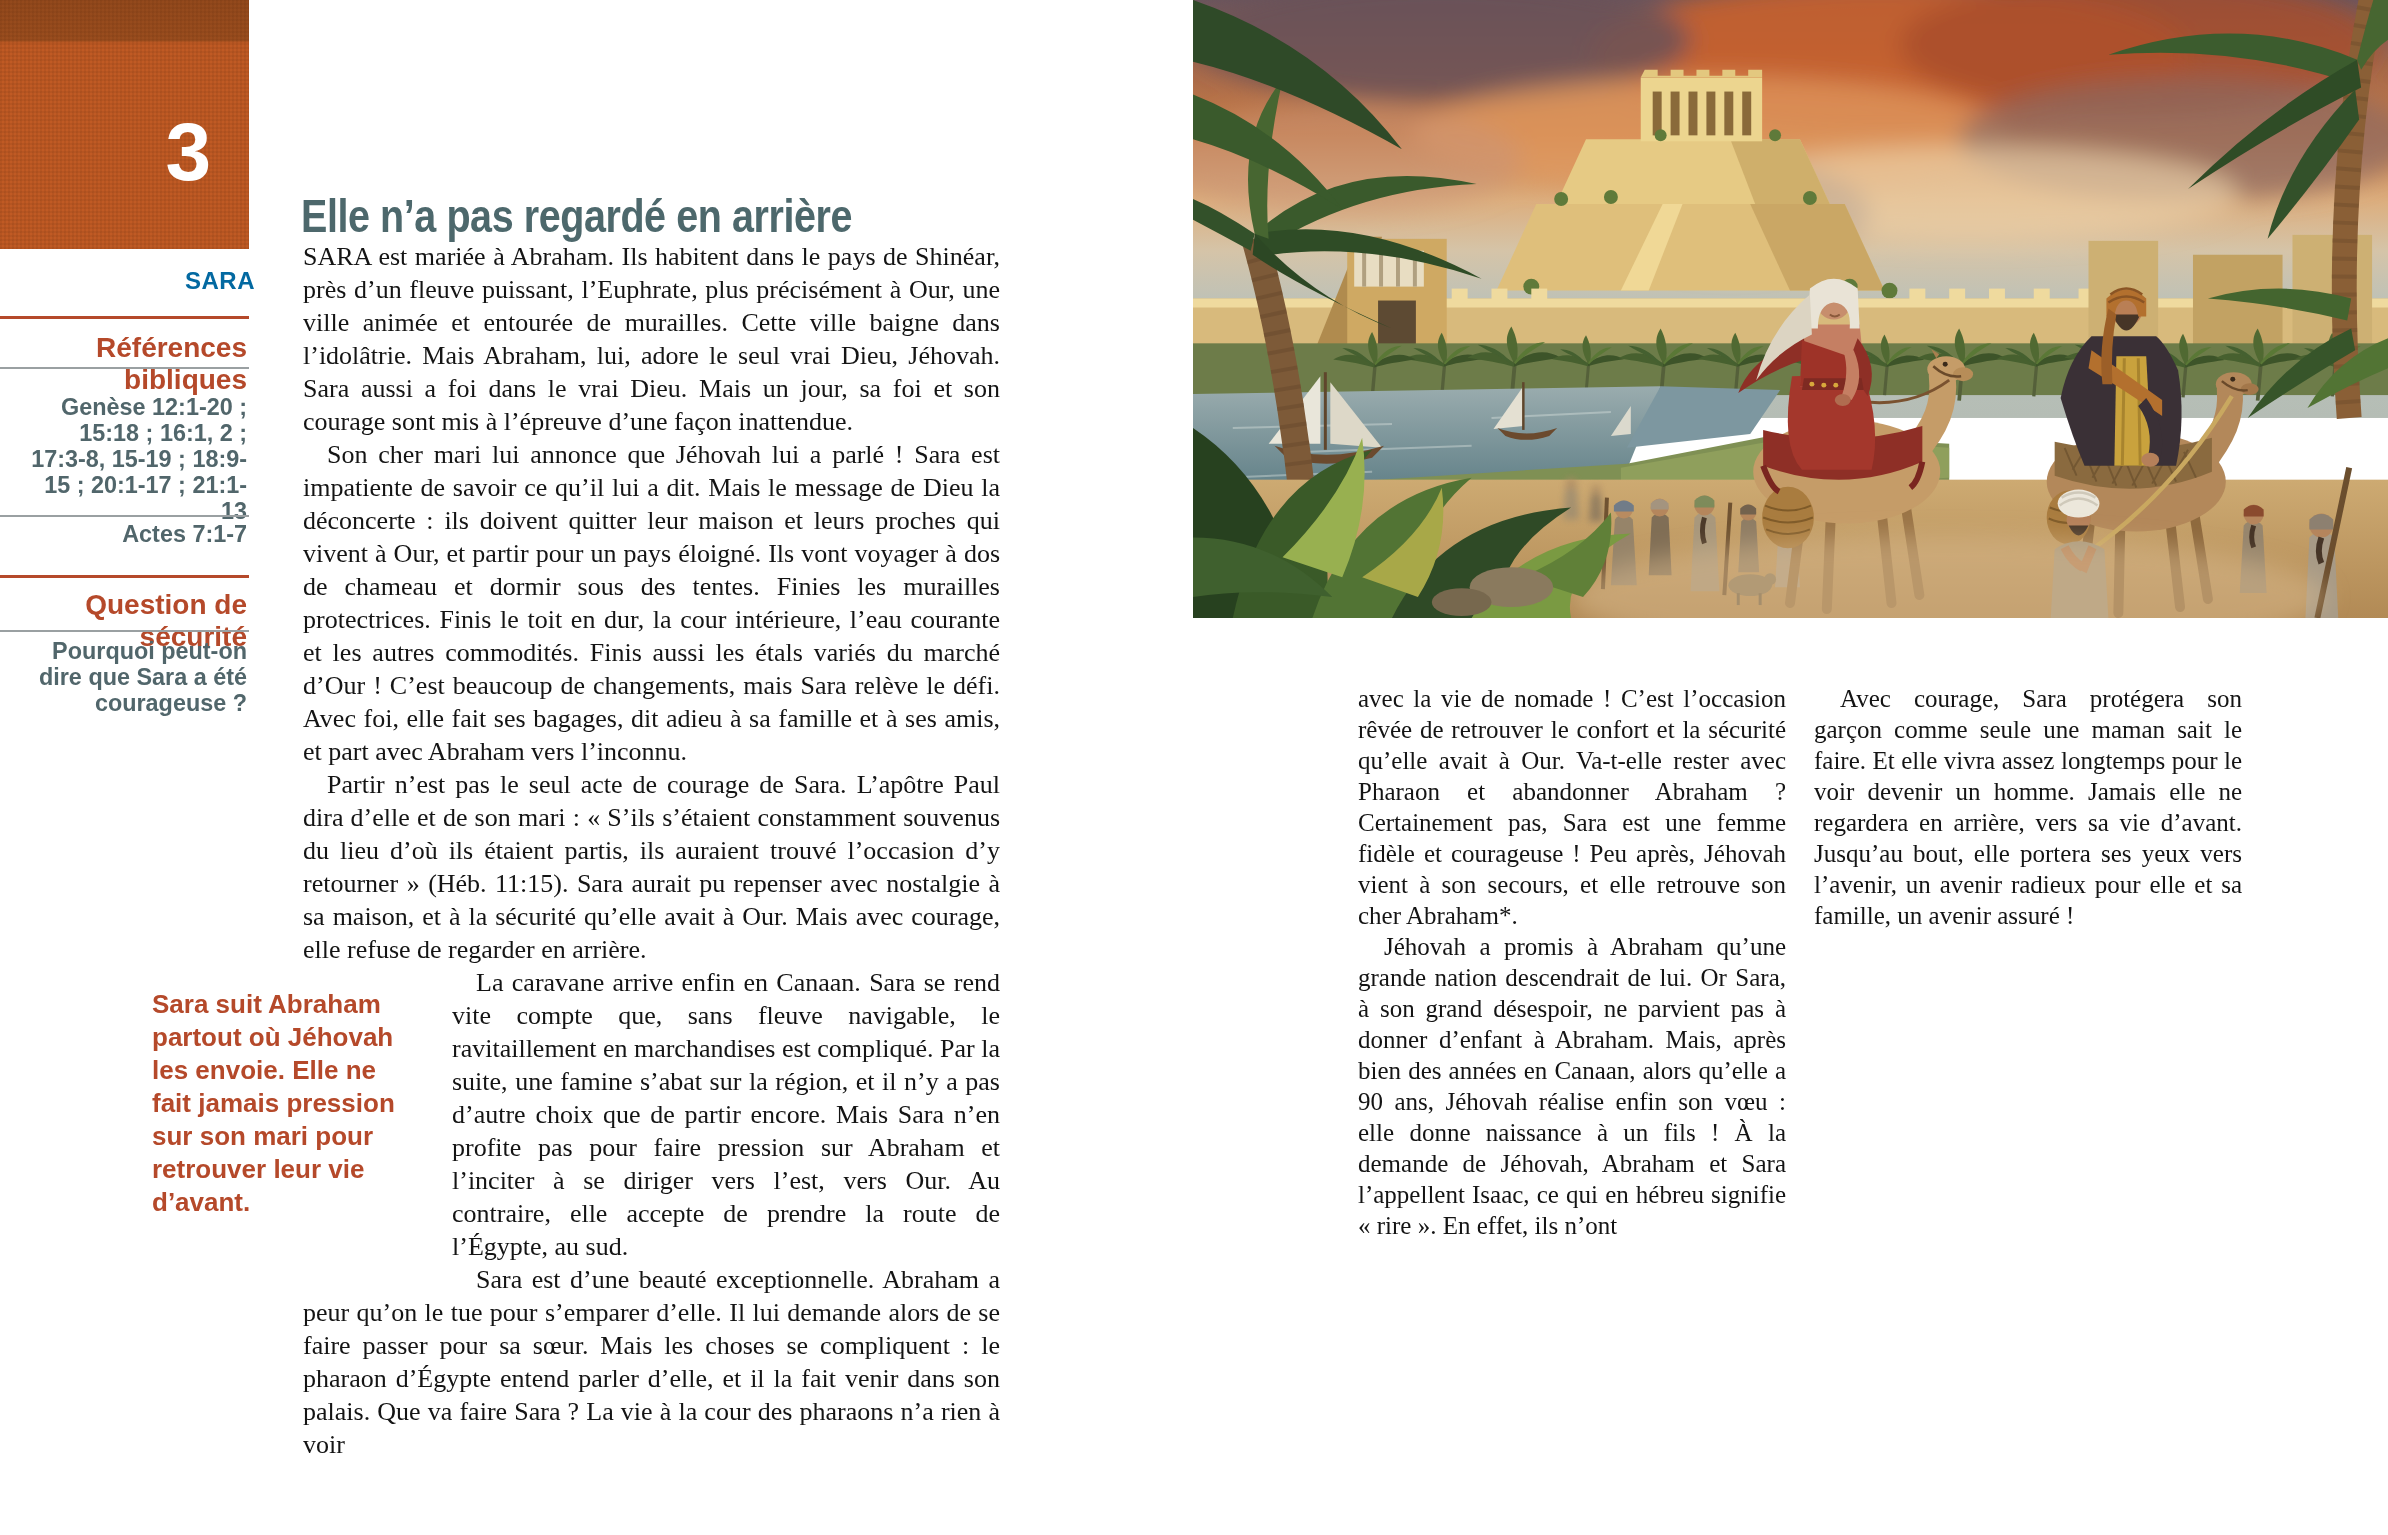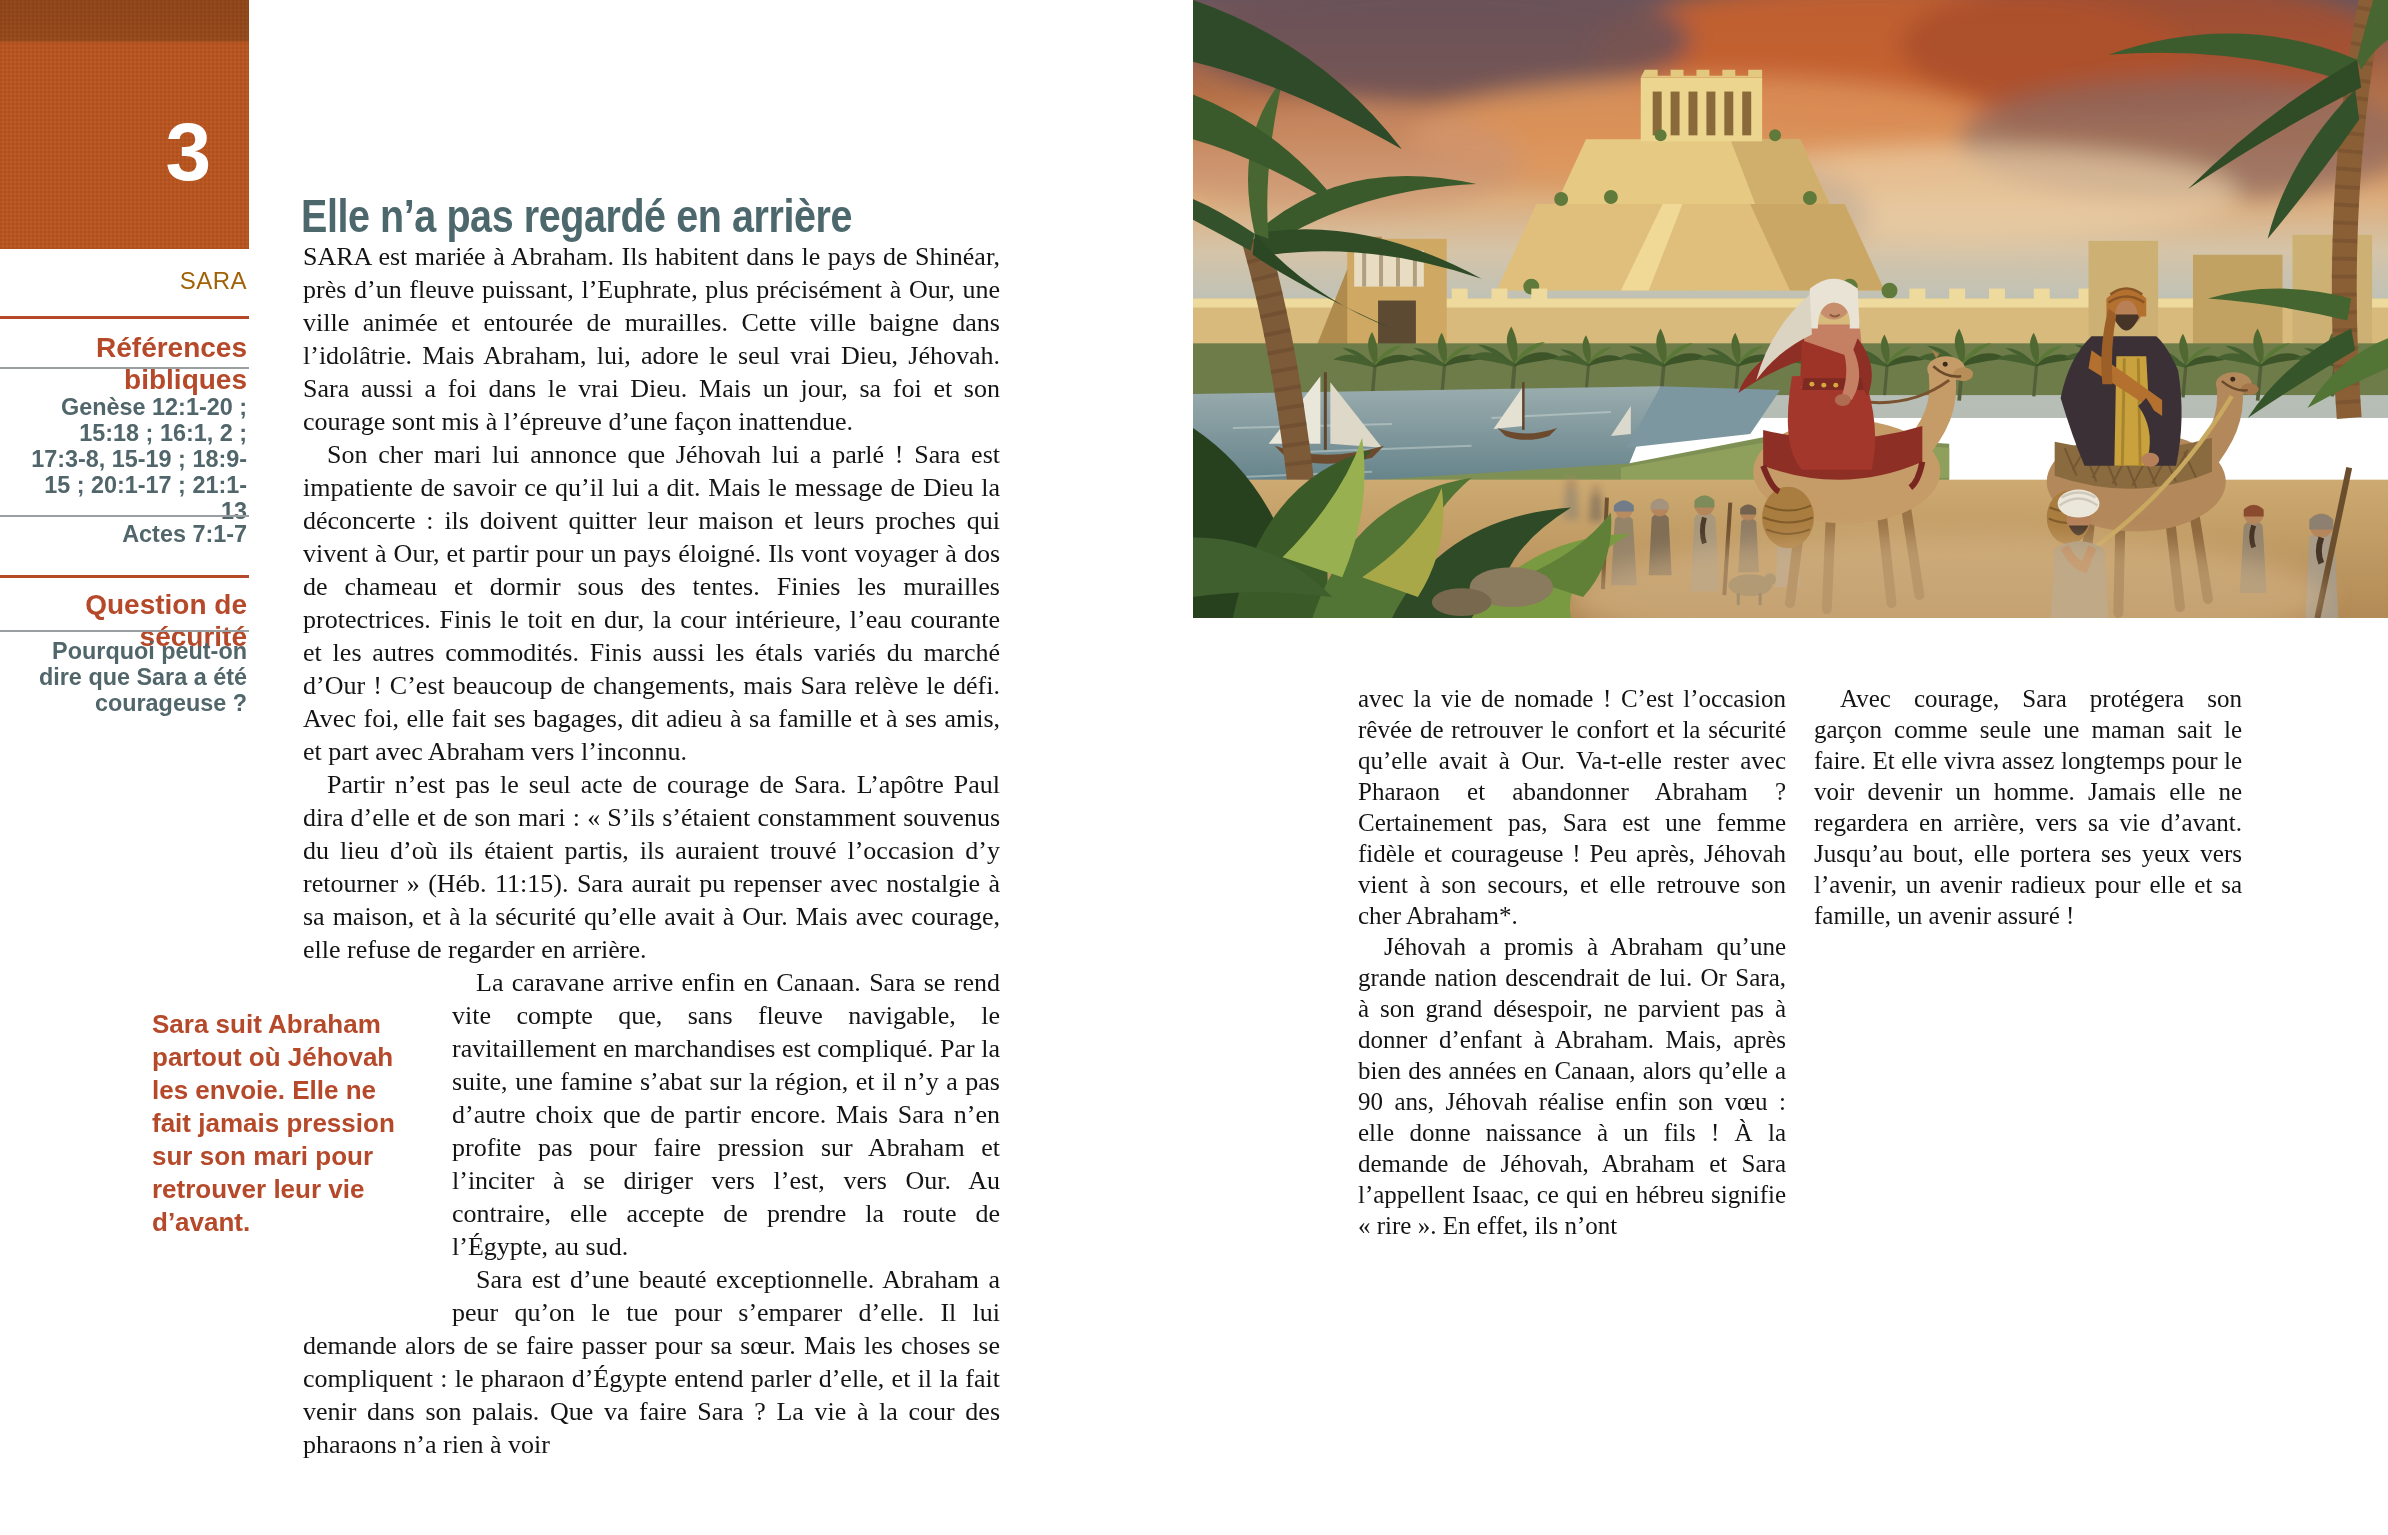--- a/index.html
+++ b/index.html
@@ -11,39 +11,39 @@
     background:
       repeating-linear-gradient(90deg, rgba(90,40,10,.10) 0 2px, rgba(255,255,255,0) 2px 4px),
       repeating-linear-gradient(0deg, rgba(90,40,10,.10) 0 2px, rgba(255,255,255,0) 2px 4px),
       linear-gradient(180deg, #93491c 0px, #9a4d1e 40px, #c05a24 43px, #c05a24 100%);
   }
   .chapter-num{position:absolute;left:0;top:111px;width:211px;text-align:right;
     font-family:"Liberation Sans",sans-serif;font-weight:700;font-size:82px;line-height:82px;color:#fff;}
 
   .sidebar{position:absolute;left:0;top:0;width:249px;font-family:"Liberation Sans",sans-serif;}
   .sb-item{position:absolute;left:0;width:249px;text-align:right;box-sizing:border-box;padding-left:28px;padding-right:2px;}
-  .sb-name{top:267px;font-weight:400;font-size:24px;color:#a16207;letter-spacing:0.5px;}
+  .sb-name{top:267px;font-weight:700;font-size:24px;color:#0369a1;letter-spacing:0.5px;margin-left:8px;}
   .sb-head{font-weight:700;font-size:28px;color:#b5492a;}
   .sb-refs{font-weight:700;font-size:23.4px;line-height:26px;color:#51666b;}
   .rule{position:absolute;left:0;width:249px;}
   .rule-orange{height:3px;background:#b5492a;}
   .rule-gray{height:2px;background:#9aa0a2;}
 
   
   .title{position:absolute;left:301px;top:159px;width:756px;
     font-family:"Liberation Sans",sans-serif;font-weight:700;font-size:47px;line-height:52px;
     color:#4d686c;letter-spacing:-0.5px;transform:scaleX(.84);transform-origin:left top;white-space:nowrap;}
 
   .left-col{position:absolute;left:303px;top:240px;width:697px;
     font-size:26px;line-height:33px;text-align:justify;hyphens:auto;-webkit-hyphens:auto;}
   .left-col p{margin:0;}
   .left-col p.ind{text-indent:24px;}
 
   .pullquote{float:left;width:300px;box-sizing:border-box;padding-right:34px;
-    margin-left:-151px;margin-top:42px;margin-bottom:72px;
+    margin-left:-151px;margin-top:22px;margin-bottom:72px;
     font-family:"Liberation Sans",sans-serif;font-weight:700;font-size:26px;line-height:33px;
     color:#b5492a;text-align:left;text-indent:0;hyphens:none;}
 
   
   .illustration{position:absolute;left:1193px;top:0;width:1195px;height:618px;overflow:hidden;}
   .illustration svg{display:block;}
 
   
   .rcol{position:absolute;top:683px;width:428px;font-size:25px;line-height:31px;
     text-align:justify;hyphens:auto;-webkit-hyphens:auto;}

